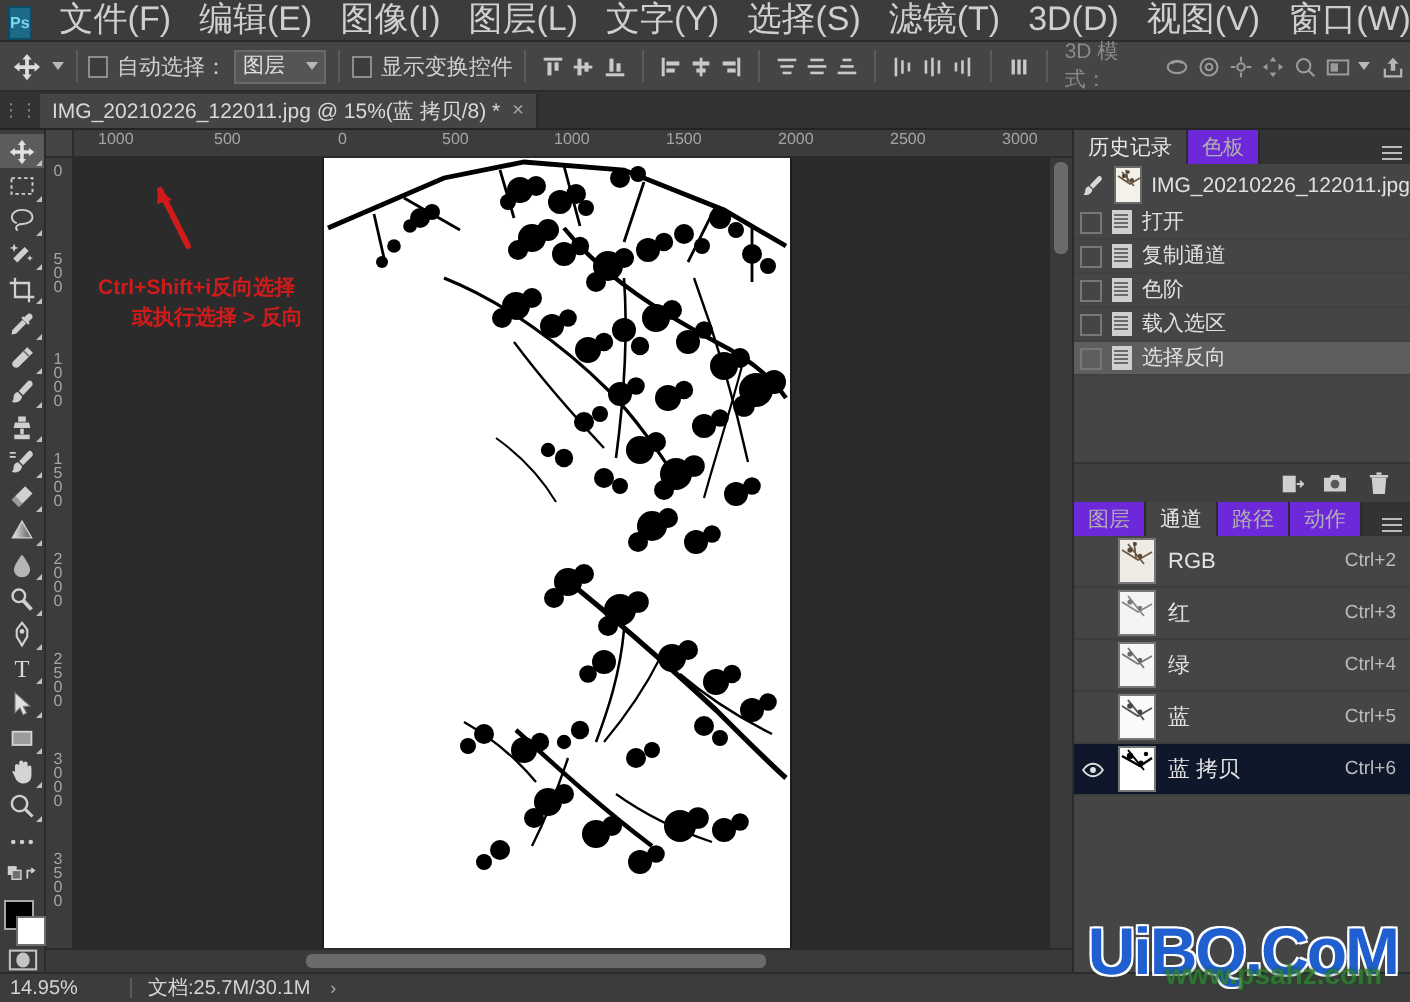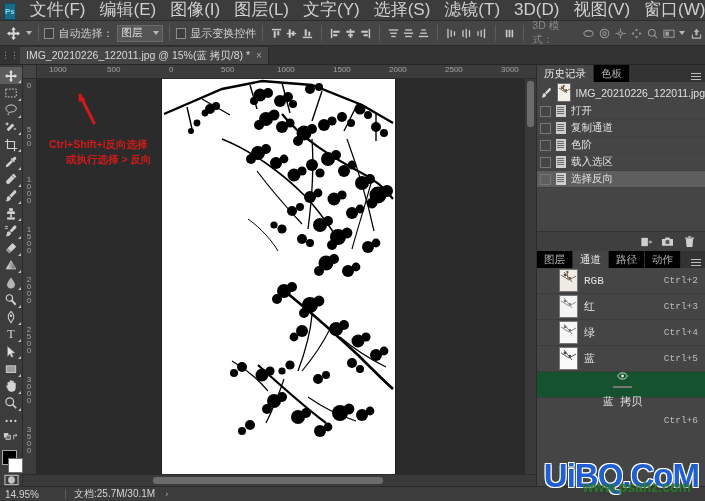--- a/index.html
+++ b/index.html
@@ -69,41 +69,41 @@
   .anno-arrow{position:absolute;}
   .vscroll{width:11px;background:#3a3a3a;border-left:1px solid #2b2b2b;position:relative;}
   .vscroll .thumb{position:absolute;left:2px;top:2px;width:7px;height:46px;background:#6b6b6b;border-radius:3px;}
   .hscroll{height:11px;background:#3a3a3a;border-top:1px solid #2b2b2b;position:relative;}
   .hscroll .thumb{position:absolute;top:2px;left:130px;width:230px;height:7px;background:#6b6b6b;border-radius:3px;}
 
   
   .dockcol{width:168px;background:#3a3a3a;border-left:1px solid #2b2b2b;display:flex;flex-direction:column;}
   .panel{background:#3c3c3c;display:flex;flex-direction:column;text-align:center;}
   .panel-tabs{height:17px;background:#333;display:flex;align-items:stretch;position:relative;}
-  .ptab{padding:0 7px;display:flex;align-items:center;font-size:10.5px;color:#b0b0b0;background:#000000;border-right:1px solid #2b2b2b;}
+  .ptab{padding:0 7px;display:flex;align-items:center;font-size:10.5px;color:#b0b0b0;background:#6d28d9;border-right:1px solid #2b2b2b;}
   .ptab.active{background:#454545;color:#e8e8e8;}
   .pmenu{margin-left:auto;width:18px;display:flex;align-items:center;justify-content:center;}
   .pmenu i{display:block;width:10px;height:1px;background:#bcbcbc;box-shadow:0 3px 0 #bcbcbc,0 6px 0 #bcbcbc;}
   .panel-body{background:#454545;flex:1;overflow:hidden;}
 
   .hist-src{height:21px;display:flex;align-items:center;padding-left:3px;gap:5px;}
   .hist-thumb{width:13px;height:17px;background:linear-gradient(#f2efe8,#cdc7b8);border:1px solid #6a6a6a;position:relative;overflow:hidden;}
   .hist-row{height:16px;display:flex;align-items:center;padding-left:3px;gap:5px;border-bottom:1px solid #414141;}
   .hist-row.active{background:#5e5e5e;}
   .hist-name{font-size:10.5px;color:#e0e0e0;}
   .hist-box{width:9px;height:9px;border:1px solid #777;background:#4a4a4a;}
   .hist-box.empty{border:1px solid #777;background:transparent;}
   .docicon{width:10px;height:12px;background:#cfcfcf;position:relative;}
   .docicon:after{content:"";position:absolute;left:1px;top:2px;width:7px;height:1px;background:#6a6a6a;
                  box-shadow:0 2px 0 #6a6a6a,0 4px 0 #6a6a6a,0 6px 0 #6a6a6a;}
   .panel-foot{height:19px;background:#3f3f3f;border-top:1px solid #333;display:flex;align-items:center;justify-content:flex-end;gap:9px;padding-right:9px;}
   .foot-ico{width:13px;height:13px;display:flex;align-items:center;justify-content:center;color:#c4c4c4;}
 
-  .ch-row{height:25px;display:flex;align-items:center;padding-left:3px;gap:6px;border-bottom:1px solid #3d3d3d;position:relative;font-family:Liberation Mono, monospace;}
-  .ch-row.active{background:#14532d;flex-direction:column;}
+  .ch-row{height:25px;display:flex;align-items:center;padding-left:3px;gap:6px;border-bottom:1px solid #3d3d3d;position:relative;}
+  .ch-row.active{background:#0f172a;}
   .ch-eye{width:13px;display:flex;align-items:center;justify-content:center;}
   .ch-thumb{width:17px;height:21px;border:1px solid #777;background:#fff;overflow:hidden;position:relative;}
   .ch-name{font-size:11px;color:#e3e3e3;}
   .ch-key{margin-left:auto;margin-right:7px;font-size:9.5px;color:#bcbcbc;}
 
   
   .statusbar{height:14px;background:#3c3c3c;display:flex;align-items:center;border-top:1px solid #2b2b2b;}
   .st-zoom{width:60px;padding-left:5px;font-size:10px;color:#d4d4d4;}
   .st-sep{width:1px;height:10px;background:#5c5c5c;}
   .st-doc{padding-left:8px;font-size:10px;color:#d4d4d4;}

